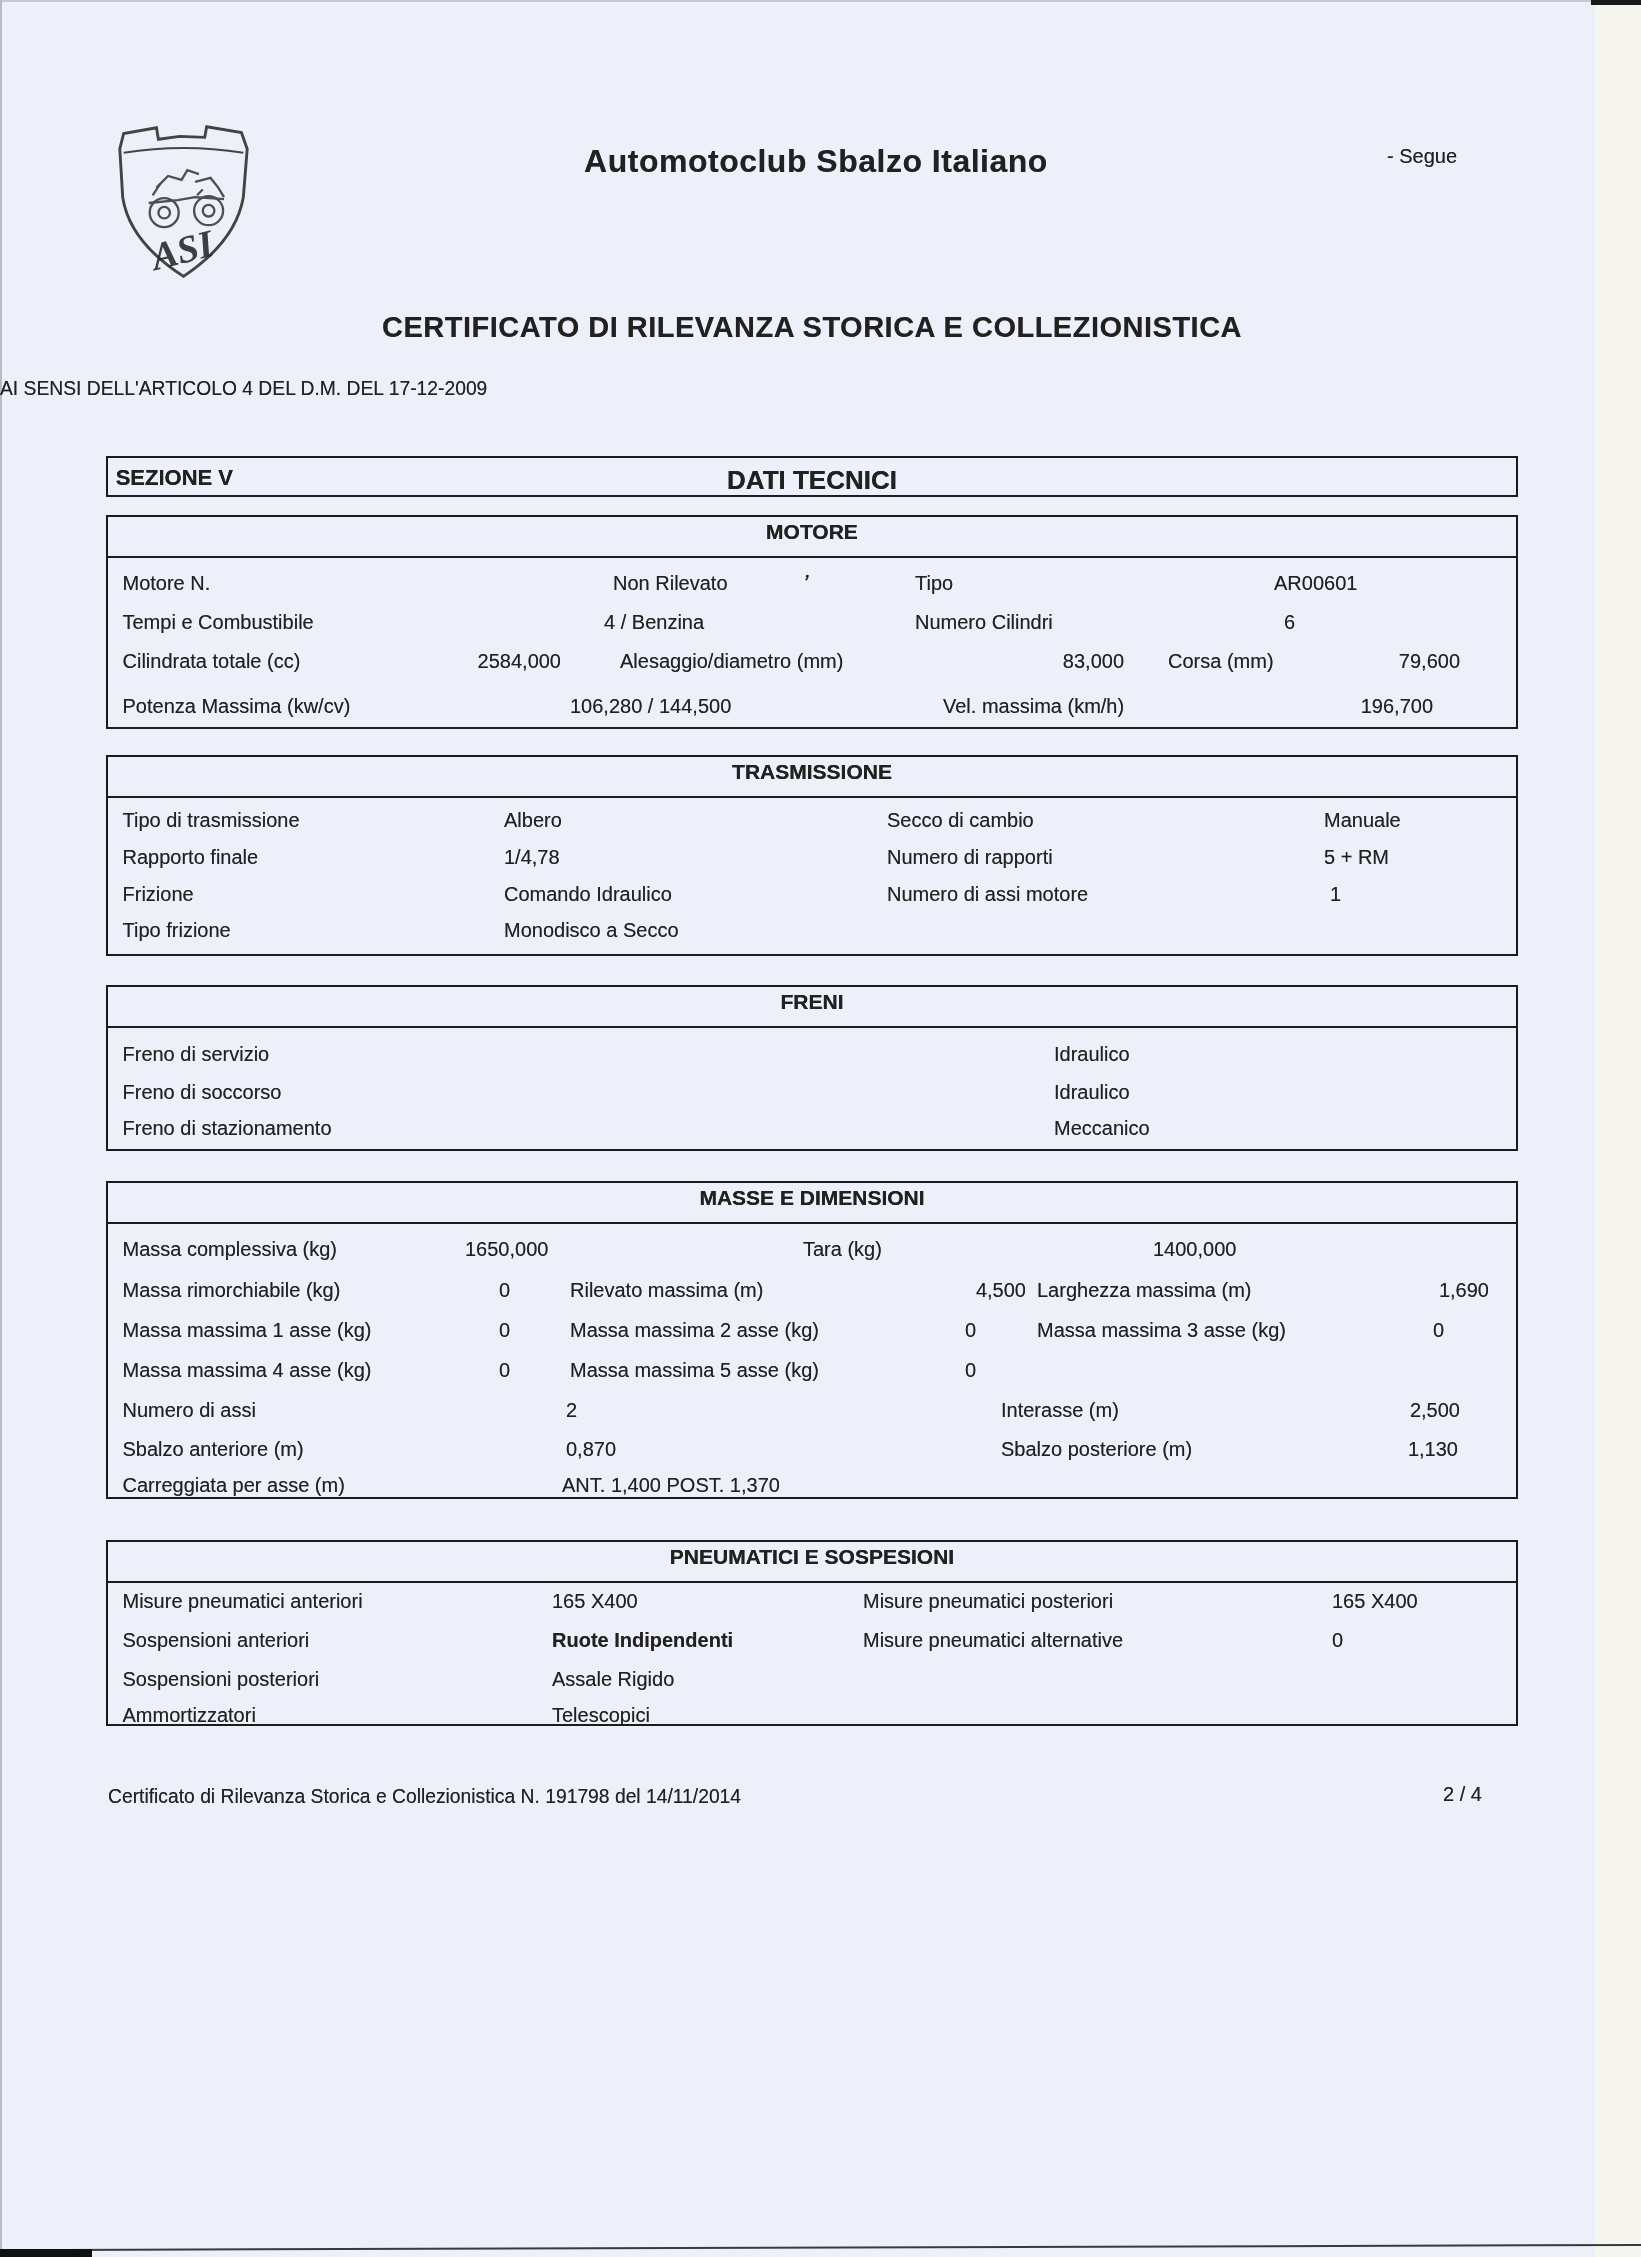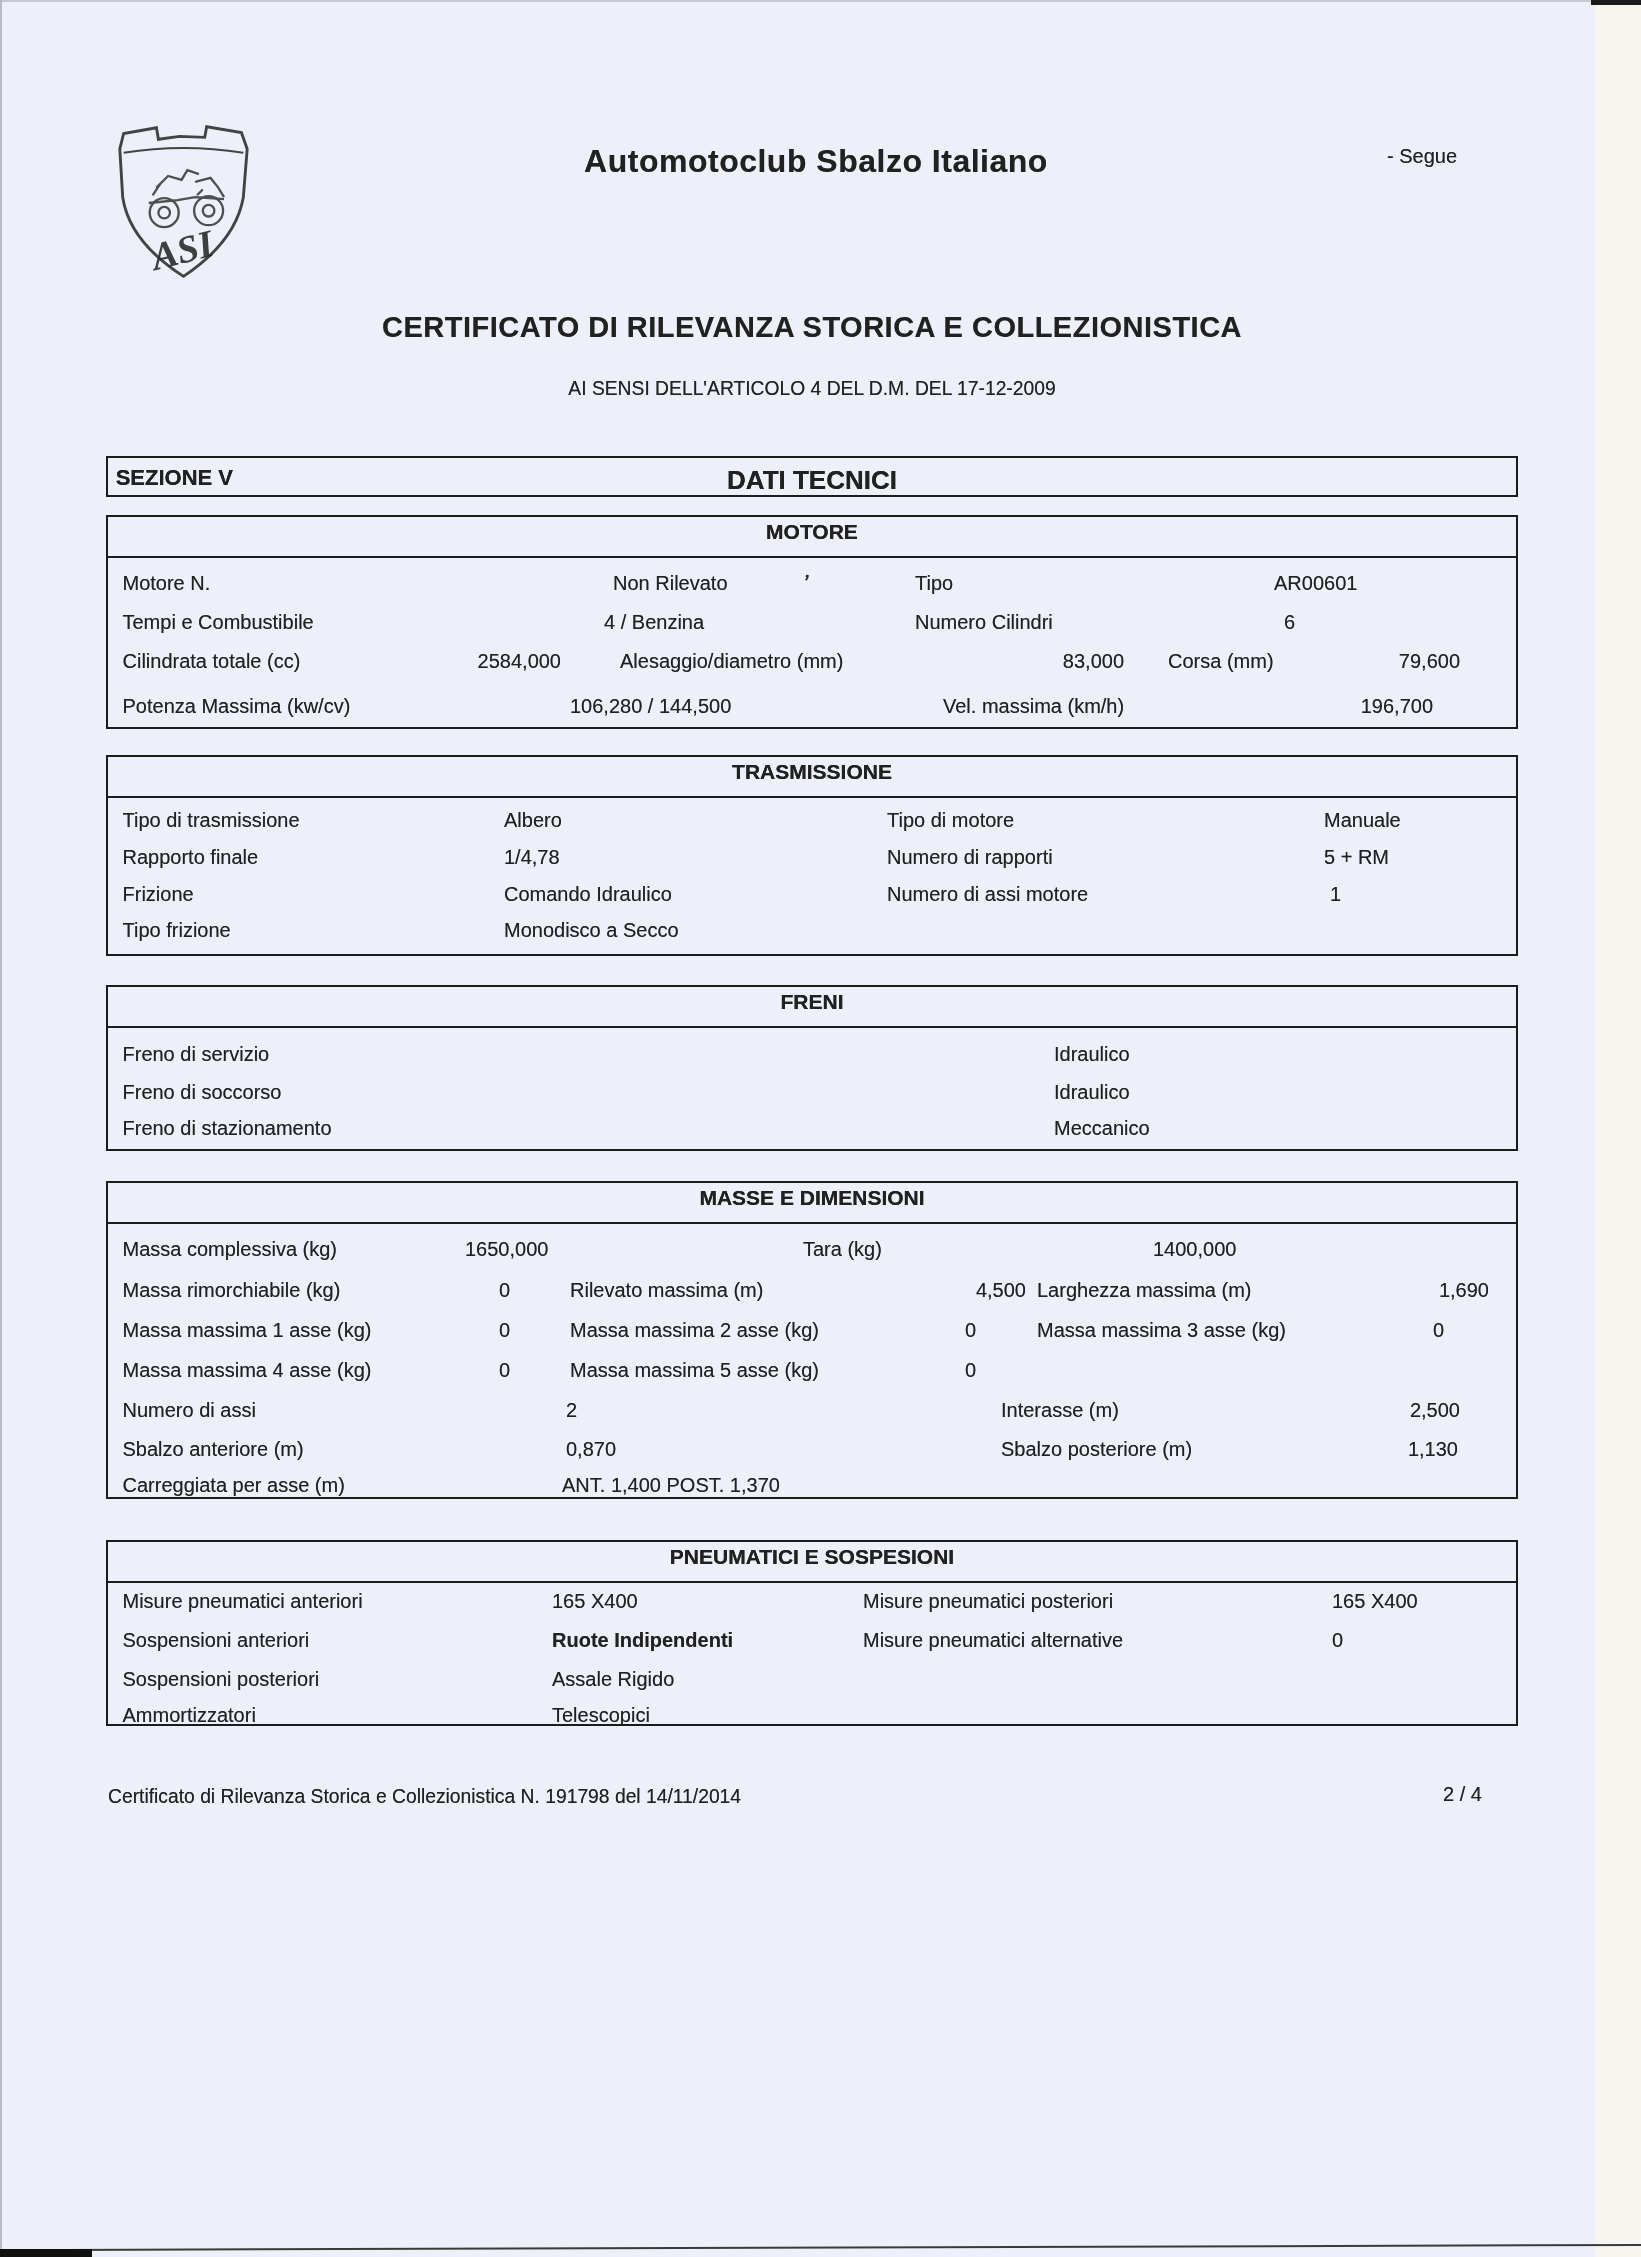--- a/index.html
+++ b/index.html
@@ -17,21 +17,21 @@
   .scan-bottomline{position:absolute;left:0;top:2244px;width:1641px;border-top:2.9px solid #3a3a3a;transform:rotate(-0.18deg);transform-origin:right center;}
   .scan-bottomcorner{position:absolute;left:0;top:2249px;width:92px;height:8.7px;background:#111;}
   .scan-leftline{position:absolute;left:0;top:0;width:1.9px;height:100%;background:#b9bcc4;}
   .scan-topline{position:absolute;left:0;top:0;width:100%;height:1.9px;background:#c6c9d1;}
 
   .txt{position:absolute;white-space:nowrap;text-shadow:0 0 0.5px rgba(20,20,20,.55);}
 
   .org-title{left:0;width:1632px;top:143px;text-align:center;font-size:32px;font-weight:700;letter-spacing:0.5px;}
   .segue{left:1387px;top:145px;font-size:20px;}
   .cert-title{left:0;width:1624px;top:311px;text-align:center;font-size:29px;font-weight:700;letter-spacing:0.5px;}
-  .cert-subtitle{left:0;width:1624px;top:378px;text-align:center;font-size:19.3px;}
+  .cert-subtitle{left:0;width:1624px;top:378px;font-size:19.3px;}
 
   .bar, .box{
     position:absolute;left:106px;width:1412px;
     border:2.9px solid #1c1c1c;background:transparent;box-sizing:border-box;
   }
   .bar{top:456px;height:41px;}
   .bar-left{position:absolute;left:7.7px;top:6.8px;font-size:22px;font-weight:700;text-shadow:0 0 0.5px #222;}
   .bar-center{position:absolute;left:0;width:100%;top:6.8px;text-align:center;font-size:26px;font-weight:700;text-shadow:0 0 0.5px #222;}
 
   .box-head{
@@ -115,21 +115,21 @@
     <span class="cell" style="left:14.5px;top:178px;">Potenza Massima (kw/cv)</span>
     <span class="cell" style="left:462px;top:178px;">106,280 / 144,500</span>
     <span class="cell" style="left:835px;top:178px;">Vel. massima (km/h)</span>
     <span class="cell r" style="left:1180px;top:178px;width:145px;">196,700</span>
   </section>
 
   <section class="box" style="top:755px;height:201px;">
     <div class="box-head">TRASMISSIONE</div>
     <span class="cell" style="left:14.5px;top:52px;">Tipo di trasmissione</span>
     <span class="cell" style="left:396px;top:52px;">Albero</span>
-    <span class="cell" style="left:779px;top:52px;">Tipo di motore</span>
+    <span class="cell" style="left:779px;top:52px;">Secco di cambio</span>
     <span class="cell" style="left:1216px;top:52px;">Manuale</span>
 
     <span class="cell" style="left:14.5px;top:89px;">Rapporto finale</span>
     <span class="cell" style="left:396px;top:89px;">1/4,78</span>
     <span class="cell" style="left:779px;top:89px;">Numero di rapporti</span>
     <span class="cell" style="left:1216px;top:89px;">5 + RM</span>
 
     <span class="cell" style="left:14.5px;top:126px;">Frizione</span>
     <span class="cell" style="left:396px;top:126px;">Comando Idraulico</span>
     <span class="cell" style="left:779px;top:126px;">Numero di assi motore</span>

